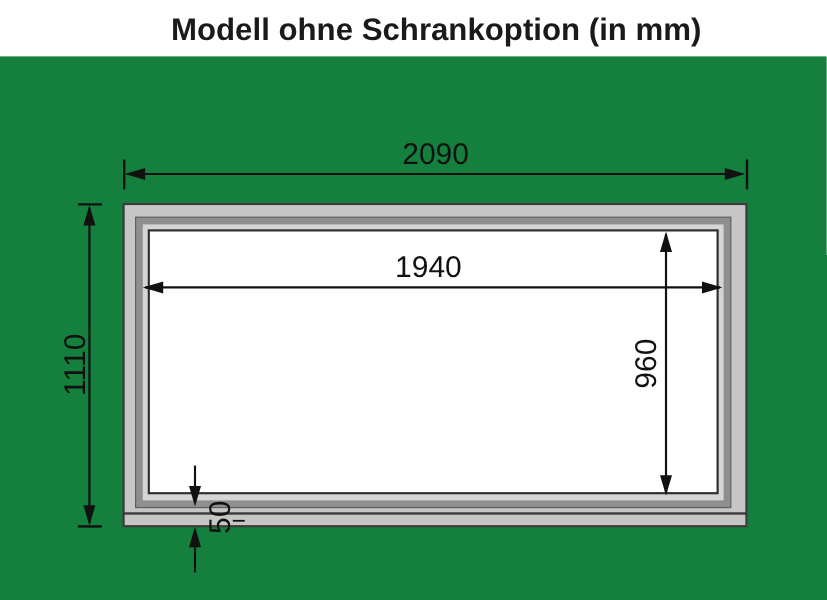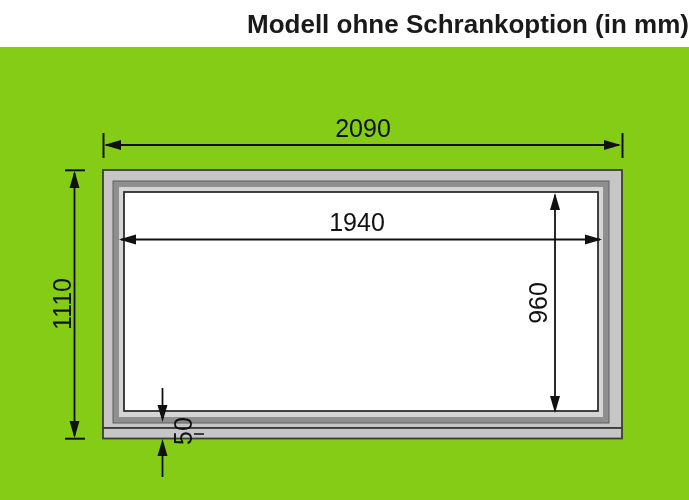--- a/index.html
+++ b/index.html
@@ -17,38 +17,38 @@
     height: 500px;
   }
   .title-bar {
     position: absolute;
     top: 0; left: 0;
     width: 689px;
     height: 48px;
     background: #ffffff;
     display: flex;
     align-items: center;
-    justify-content: flex-end;
+    justify-content: center;
     padding-left: 38px;
     box-sizing: border-box;
   }
   .title-bar h1 {
     margin: 0;
     font-size: 26px;
     font-weight: bold;
     color: #1a1a1a;
     letter-spacing: 0px;
     white-space: nowrap;
   }
   .drawing-panel {
     position: absolute;
     top: 47px; left: 0;
     width: 689px;
     height: 453px;
-    background: #84cc16;
+    background: #15803d;
   }
   svg { display: block; }
   .dim-text {
     font-family: "Liberation Sans", sans-serif;
     font-size: 25px;
     fill: #111111;
     font-weight: 400;
   }
 </style>
 </head>

